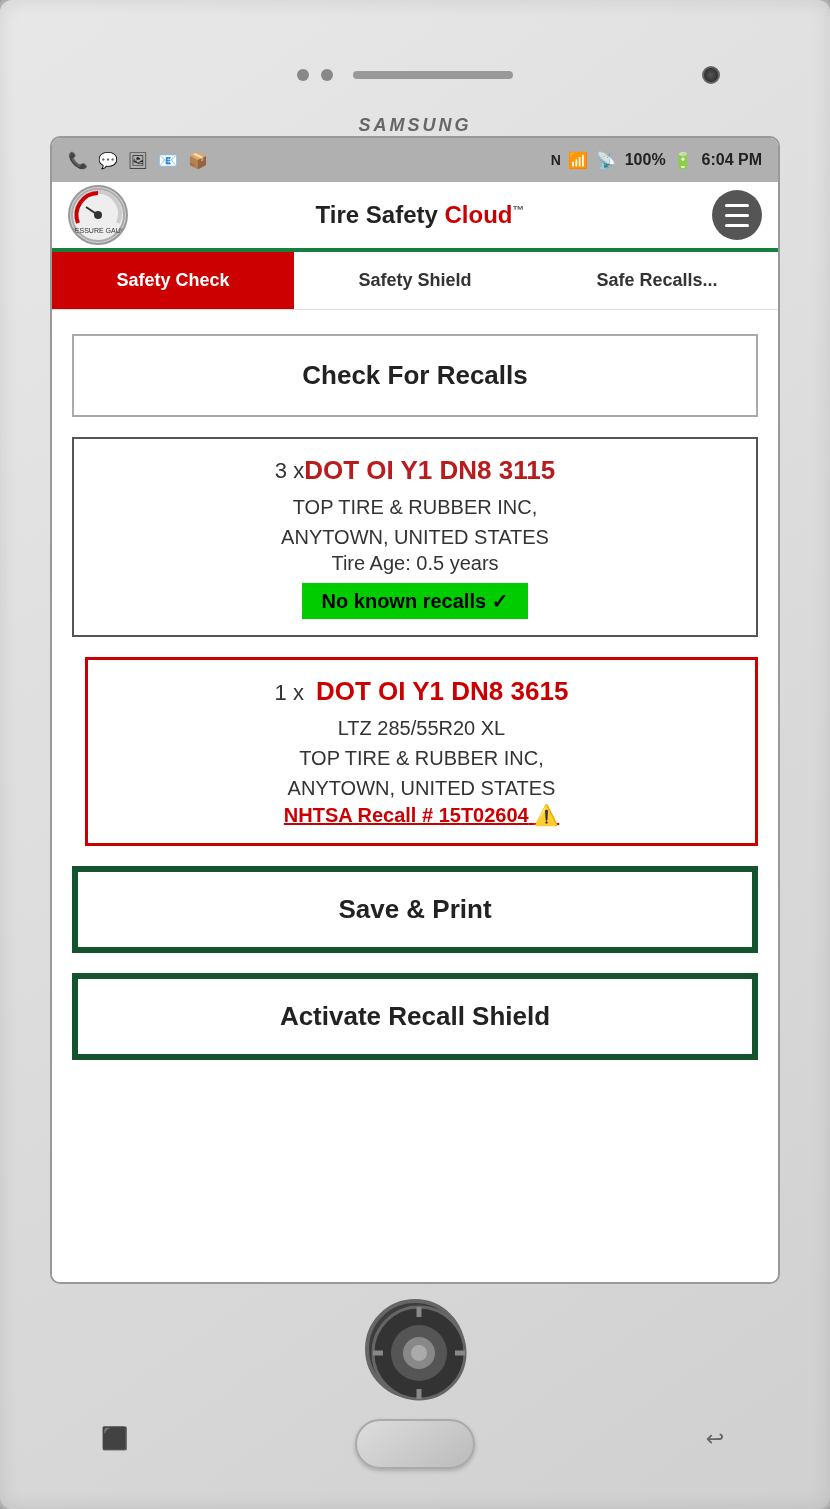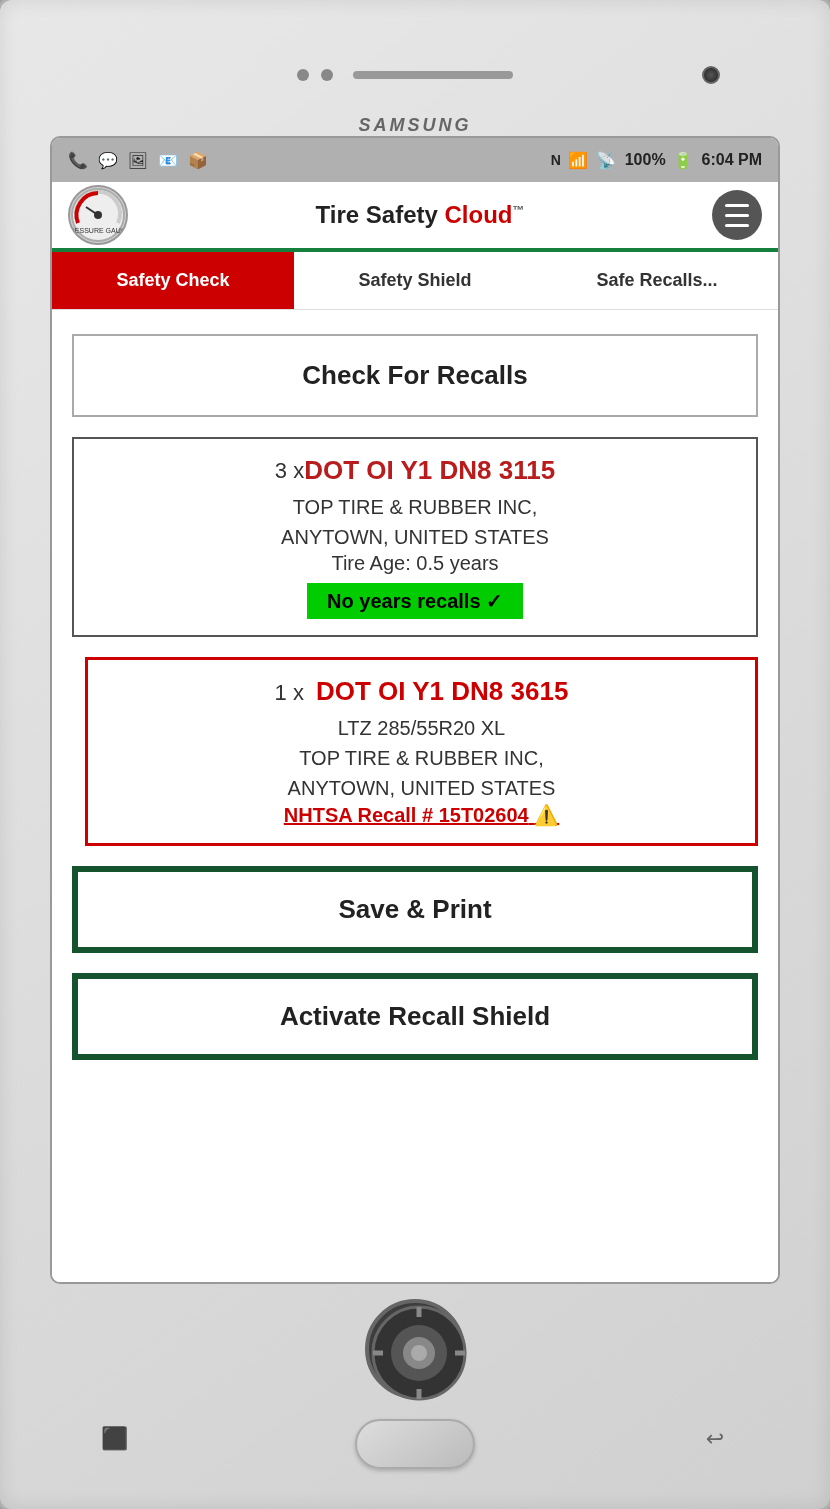--- a/index.html
+++ b/index.html
@@ -386,21 +386,21 @@
           <span class="tire-qty">3 x</span>
           <span class="tire-dot">DOT OI Y1 DN8 3115</span>
         </div>
         <div class="tire-info">TOP TIRE &amp; RUBBER INC,</div>
         <div class="tire-info">ANYTOWN, UNITED STATES</div>
         <div class="tire-age">
           <span>Tire Age:</span>
           <span>0.5 years</span>
         </div>
         <div style="text-align:center;">
-          <span class="no-recall-badge">No years recalls ✓</span>
+          <span class="no-recall-badge">No known recalls ✓</span>
         </div>
       </div>
 
       <div class="tire-card-recall">
         <div style="display:flex;align-items:baseline;gap:12px;justify-content:center;margin-bottom:6px;">
           <span class="tire-qty">1 x</span>
           <span class="tire-dot-red">DOT OI Y1 DN8 3615</span>
         </div>
         <div class="tire-info">LTZ 285/55R20 XL</div>
         <div class="tire-info">TOP TIRE &amp; RUBBER INC,</div>

